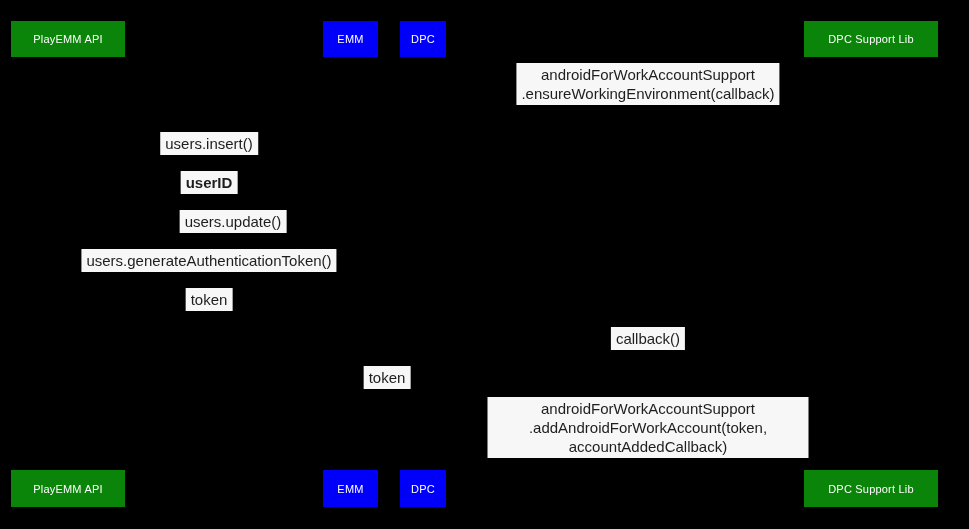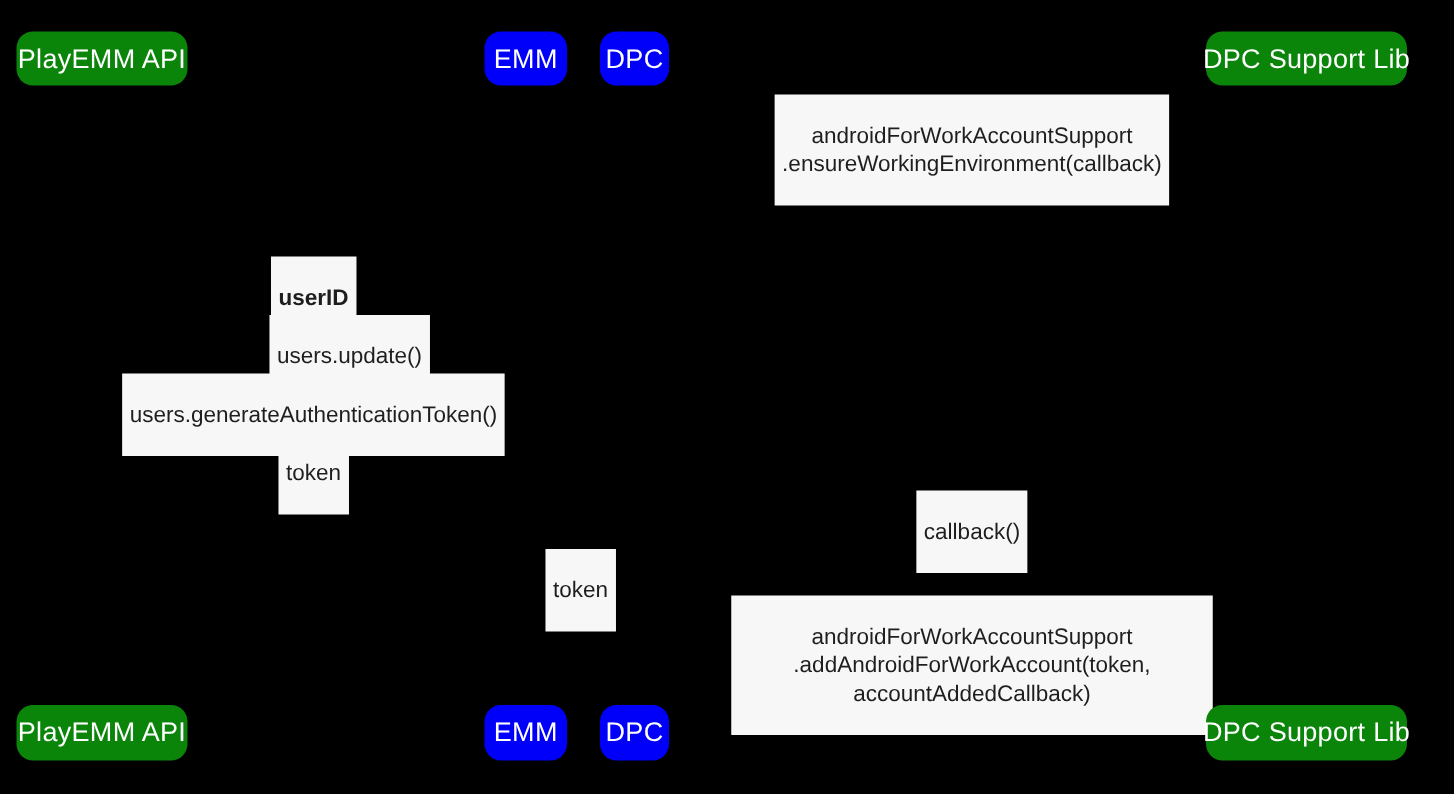--- a/index.html
+++ b/index.html
@@ -22,43 +22,42 @@
     background: var(--background);
     overflow: hidden;
   }
   .actor {
     position: absolute;
     height: 36px;
     display: flex;
     align-items: center;
     justify-content: center;
     color: var(--actor-text);
-    font-size: 18px;
+    font-size: 11px;
     letter-spacing: 0.2px;
     white-space: nowrap;
-    border-radius: 11px;
   }
   .actor.green { background: var(--actor-green); }
   .actor.blue  { background: var(--actor-blue); }
 
   .actor.playemm   { left: 11px;  width: 114px; }
   .actor.emm       { left: 323px; width: 55px;  }
   .actor.dpc       { left: 400px; width: 46px;  }
   .actor.dpclib    { left: 804px; width: 134px; }
   .actor.top       { top: 21px; }
   .actor.bottom    { top: 470px; height: 37px; }
 
   .msg {
     position: absolute;
     transform: translateX(-50%);
     background: var(--message-bg);
     color: var(--message-text);
     font-size: 15px;
     line-height: 19px;
-    padding: 18px 5px;
+    padding: 2px 5px;
     text-align: center;
     white-space: pre-line;
   }
   .msg.m-ensure   { left: 648px; top: 63px; }
   .msg.m-insert   { left: 209px; top: 132px; }
   .msg.m-userid   { left: 209px; top: 171px; font-weight: bold; }
   .msg.m-update   { left: 209px; top: 210px; margin-left: 24px; }
   .msg.m-gentoken { left: 209px; top: 249px; }
   .msg.m-token1   { left: 209px; top: 288px; }
   .msg.m-callback { left: 648px; top: 327px; text-align: center; }
@@ -70,20 +69,21 @@
 
 <div class="stage">
 
   <div class="actor green playemm top">PlayEMM API</div>
   <div class="actor blue emm top">EMM</div>
   <div class="actor blue dpc top">DPC</div>
   <div class="actor green dpclib top">DPC Support Lib</div>
 
   <div class="msg m-ensure">androidForWorkAccountSupport
 .ensureWorkingEnvironment(callback)</div>
+  <div class="msg m-insert">users.insert()</div>
   <div class="msg m-userid">userID</div>
   <div class="msg m-update">users.update()</div>
   <div class="msg m-gentoken">users.generateAuthenticationToken()</div>
   <div class="msg m-token1">token</div>
   <div class="msg m-callback">callback()</div>
   <div class="msg m-token2">token</div>
   <div class="msg m-addacct">androidForWorkAccountSupport
 .addAndroidForWorkAccount(token, accountAddedCallback)</div>
 
   <div class="actor green playemm bottom">PlayEMM API</div>

